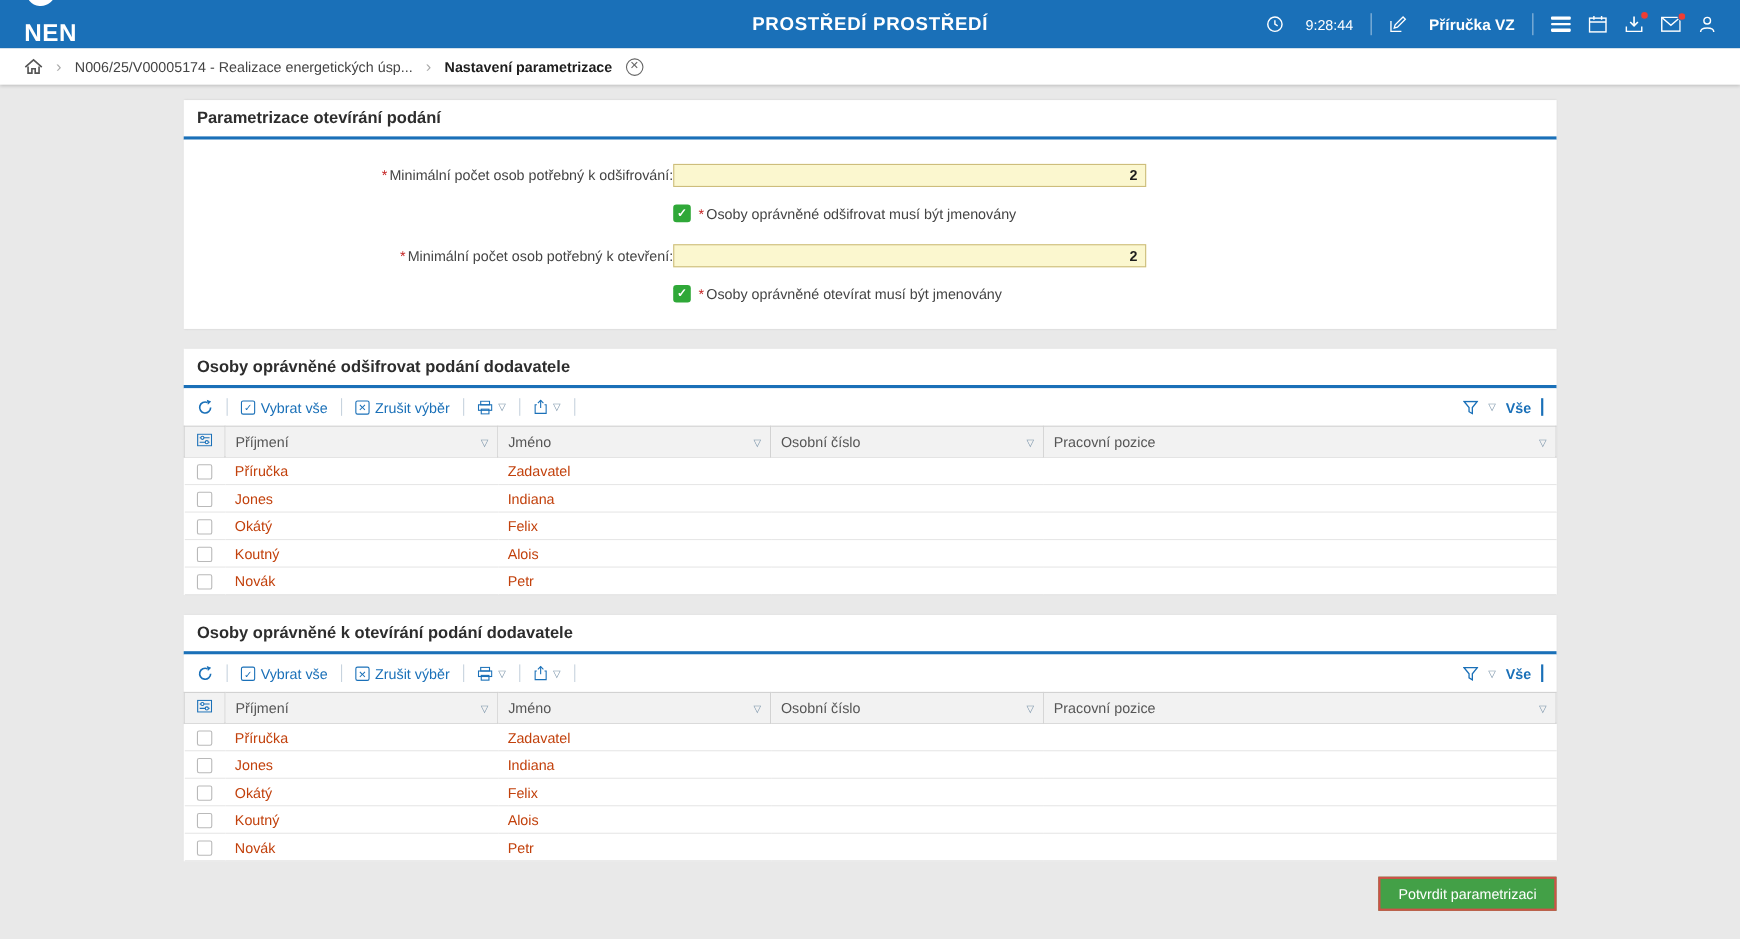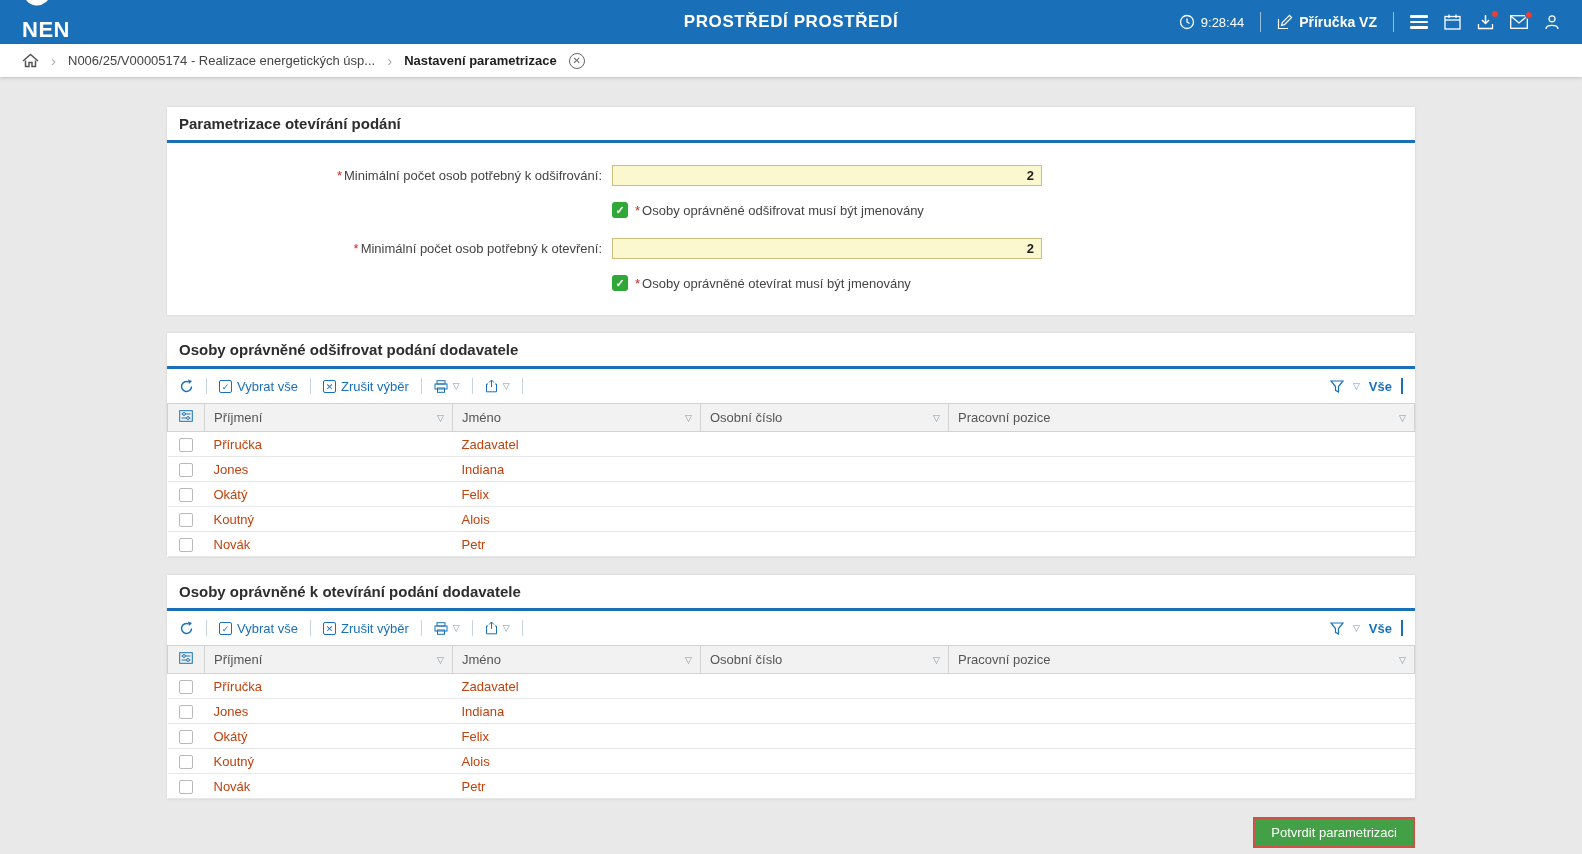--- a/index.html
+++ b/index.html
@@ -9,50 +9,50 @@
   
   .topbar { height:44px; background:#1a70b8; display:flex; align-items:center;
     color:#fff; position:relative; padding:0 22px; }
   .brand-area { display:flex; align-items:flex-start; gap:8px;flex-direction:column; }
   .logo-circle { width:30px; height:30px; display:block; }
   .brand-text { font-size:22px; font-weight:bold; letter-spacing:.5px; line-height:30px; }
   .brand-sub { font-size:11px; align-self:flex-end; margin-left:-2px; margin-bottom:2px; }
   .env-title { position:absolute; left:50%; top:50%; transform:translate(-50%,-50%);
     font-size:17px; font-weight:bold; letter-spacing:.6px; white-space:nowrap; }
   .topbar-right { margin-left:auto; display:flex; align-items:center; gap:16px; font-size:13px; }
-  .tb-item { display:flex; align-items:center; gap:6px; cursor:pointer; }
+  .tb-item { display:flex; align-items:center; gap:20px; cursor:pointer; }
   .tb-sep { width:1px; height:20px; background:rgba(255,255,255,.55); }
   .tb-bold { font-weight:bold; font-size:14px; }
   .hamburger { display:flex; flex-direction:column; gap:3px; cursor:pointer; }
   .hamburger span { width:18px; height:2.5px; background:#fff; border-radius:1px; }
   .icon-badge { position:relative; display:flex; }
   .badge-dot { position:absolute; top:-4px; right:-5px; width:8px; height:8px;
     border-radius:50%; background:#ef3d33; border:1px solid #1a70b8; }
 
   
   .breadcrumb { height:33px; background:#fff; display:flex; align-items:center;
     padding:0 22px; gap:12px; font-size:13px; color:#333;
     box-shadow:0 1px 3px rgba(0,0,0,.18); position:relative; z-index:2; }
   .crumb-chev { color:#a9a9a9; font-size:15px; }
   .crumb-link { color:#444; cursor:pointer; }
   .crumb-current { font-weight:bold; color:#1d1d1d; cursor:pointer; }
   .circle-x { width:16px; height:16px; border:1.3px solid #666; border-radius:50%;
     display:inline-flex; align-items:center; justify-content:center; font-size:10px;
     color:#666; cursor:pointer; line-height:1; }
 
   
-  .content { width:1248px; margin:16px auto; padding-top:14px; }
+  .content { width:1248px; margin:0 auto; padding-top:14px; }
   .card { margin-bottom:18px; box-shadow:0 0 2px rgba(0,0,0,.12); }
   .card-title { background:#fff; border-bottom:3px solid #1a70b8; padding:8px 12px;
     font-size:15px; font-weight:bold; color:#2d2d2d; }
 
   
   .param-body { background:#fff; padding:20px 0 24px; }
   .form-row { display:flex; align-items:center; margin-top:2px; }
-  .form-label { width:445px; text-align:right; font-size:13px; color:#444; padding-right:10px; }
+  .form-label { width:445px; text-align:right; font-size:13px; color:#444; }
   .req { color:#c62828; margin-right:2px; }
   .form-input { width:430px; height:21px; background:#fbf7cf; border:1px solid #cdbd7c;
     font-size:13px; font-weight:bold; text-align:right; padding:0 7px; color:#1d1d1d;
     font-family:"Liberation Sans", sans-serif; }
   .check-row { display:flex; align-items:center; gap:7px; margin:16px 0 20px 445px; }
   .green-check { width:16px; height:16px; background:#2fa838; border-radius:3px;
     color:#fff; font-size:11px; line-height:16px; text-align:center; font-weight:bold;
     cursor:pointer; flex:0 0 auto; }
   .check-label { font-size:13px; color:#444; }
 

